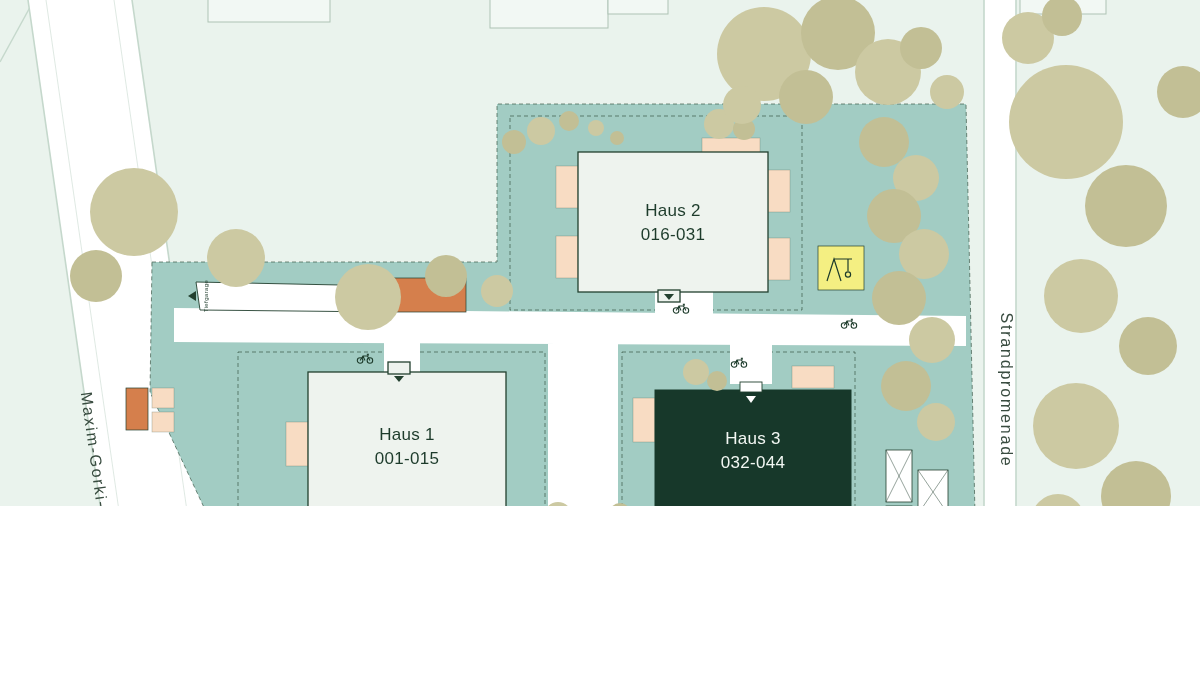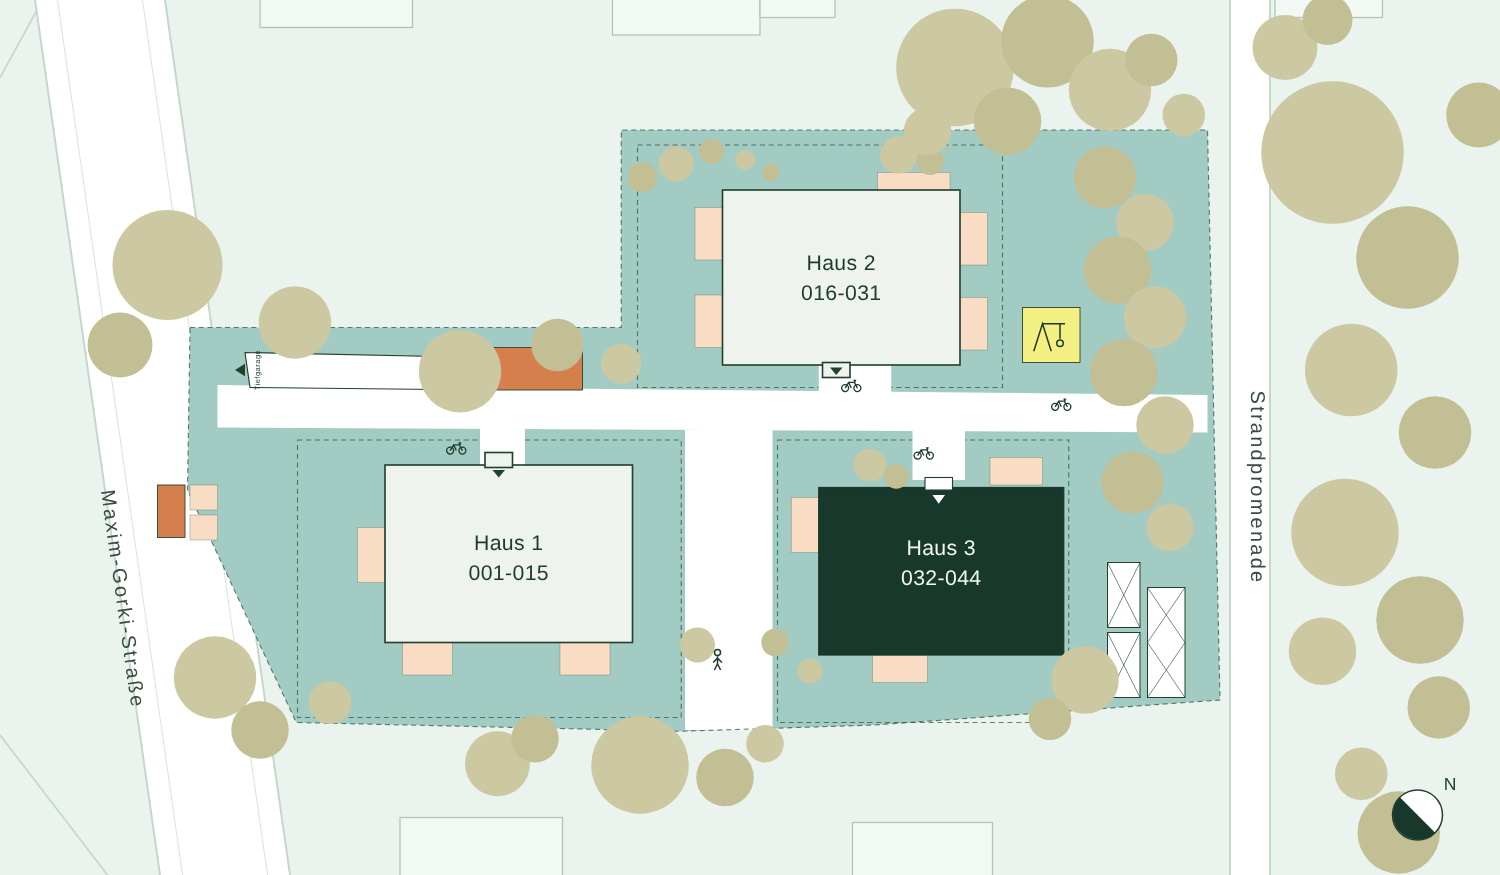--- a/index.html
+++ b/index.html
@@ -1,16 +1,16 @@
 <!DOCTYPE html>
 <html style="--background: #eaf3ed; --neighbor-fill: #f2f8f4; --site: #a2ccc3; --road: #ffffff; --road-edge: #c5d8cc; --building: #eef3ee; --building-outline: #23402f; --building-selected: #17382a; --building-selected-text: #f2f7f3; --balcony: #f8dcc3; --carport: #d57f4c; --playground: #f4ef82; --tree-light: #ccc9a2; --tree-dark: #c2bf95; --text: #1d3b2b; --dash: #2c4a38;"><head>
 <meta charset="utf-8">
 <style>
   html,body{margin:0;padding:0;background:#fff;}
-  .plan-wrap{width:1200px;height:700px;overflow:hidden;position:relative;}
+  .plan-wrap{width:1200px;height:506px;overflow:hidden;position:relative;}
   svg{display:block;}
   svg text{font-family:"Liberation Sans",sans-serif;fill:var(--text,#1d3b2b);}
   .bg{fill:var(--background,#eaf3ed);}
   .neighbor{fill:var(--neighbor-fill,#f2f8f4);stroke:#aec3b5;stroke-width:1;}
   .pline{stroke:var(--road-edge,#c5d8cc);stroke-width:1.4;fill:none;}
   .road{fill:var(--road,#ffffff);}
   .redge{stroke:var(--road-edge,#c5d8cc);stroke-width:1.6;fill:none;}
   .redge2{stroke:var(--road-edge,#c5d8cc);stroke-width:.8;opacity:.7;fill:none;}
   .site{fill:var(--site,#a2ccc3);}
   .fpath{fill:var(--road,#ffffff);}

